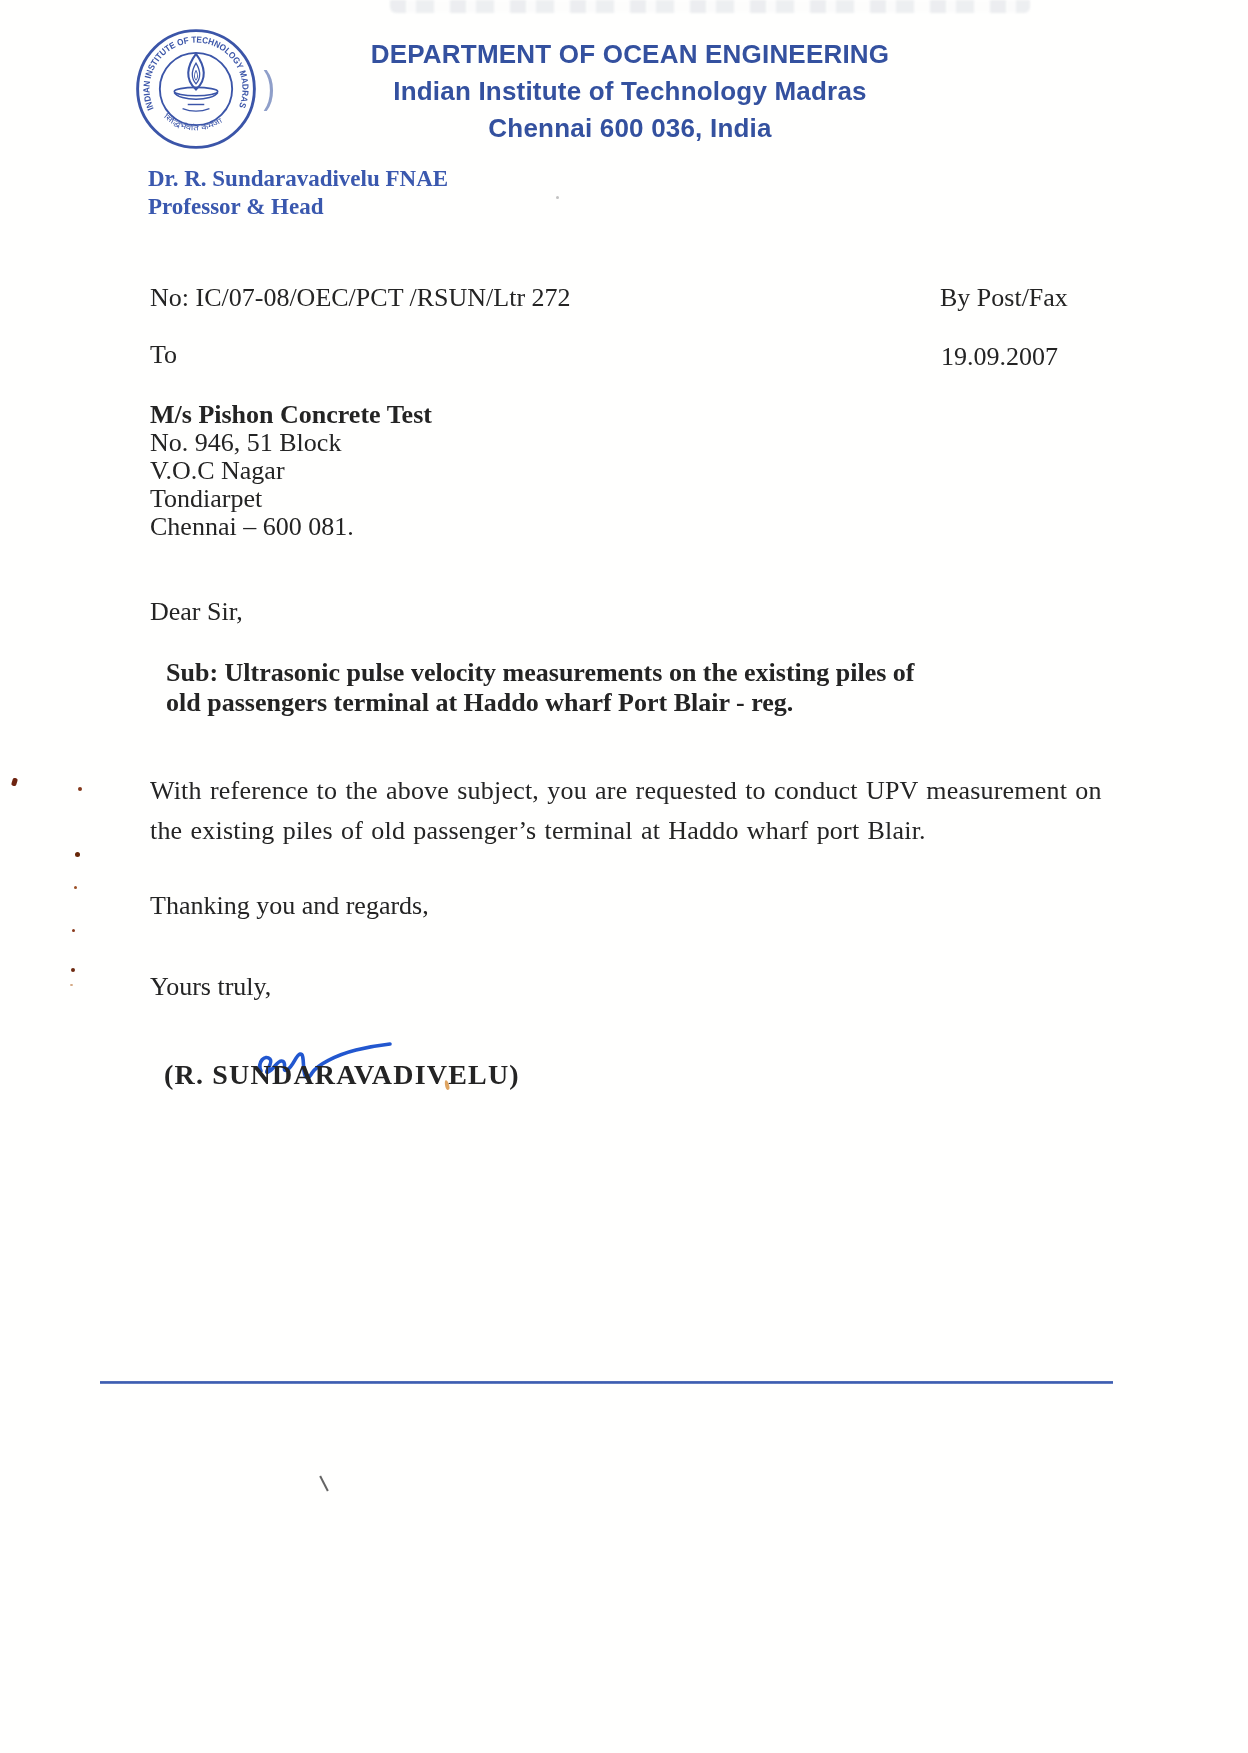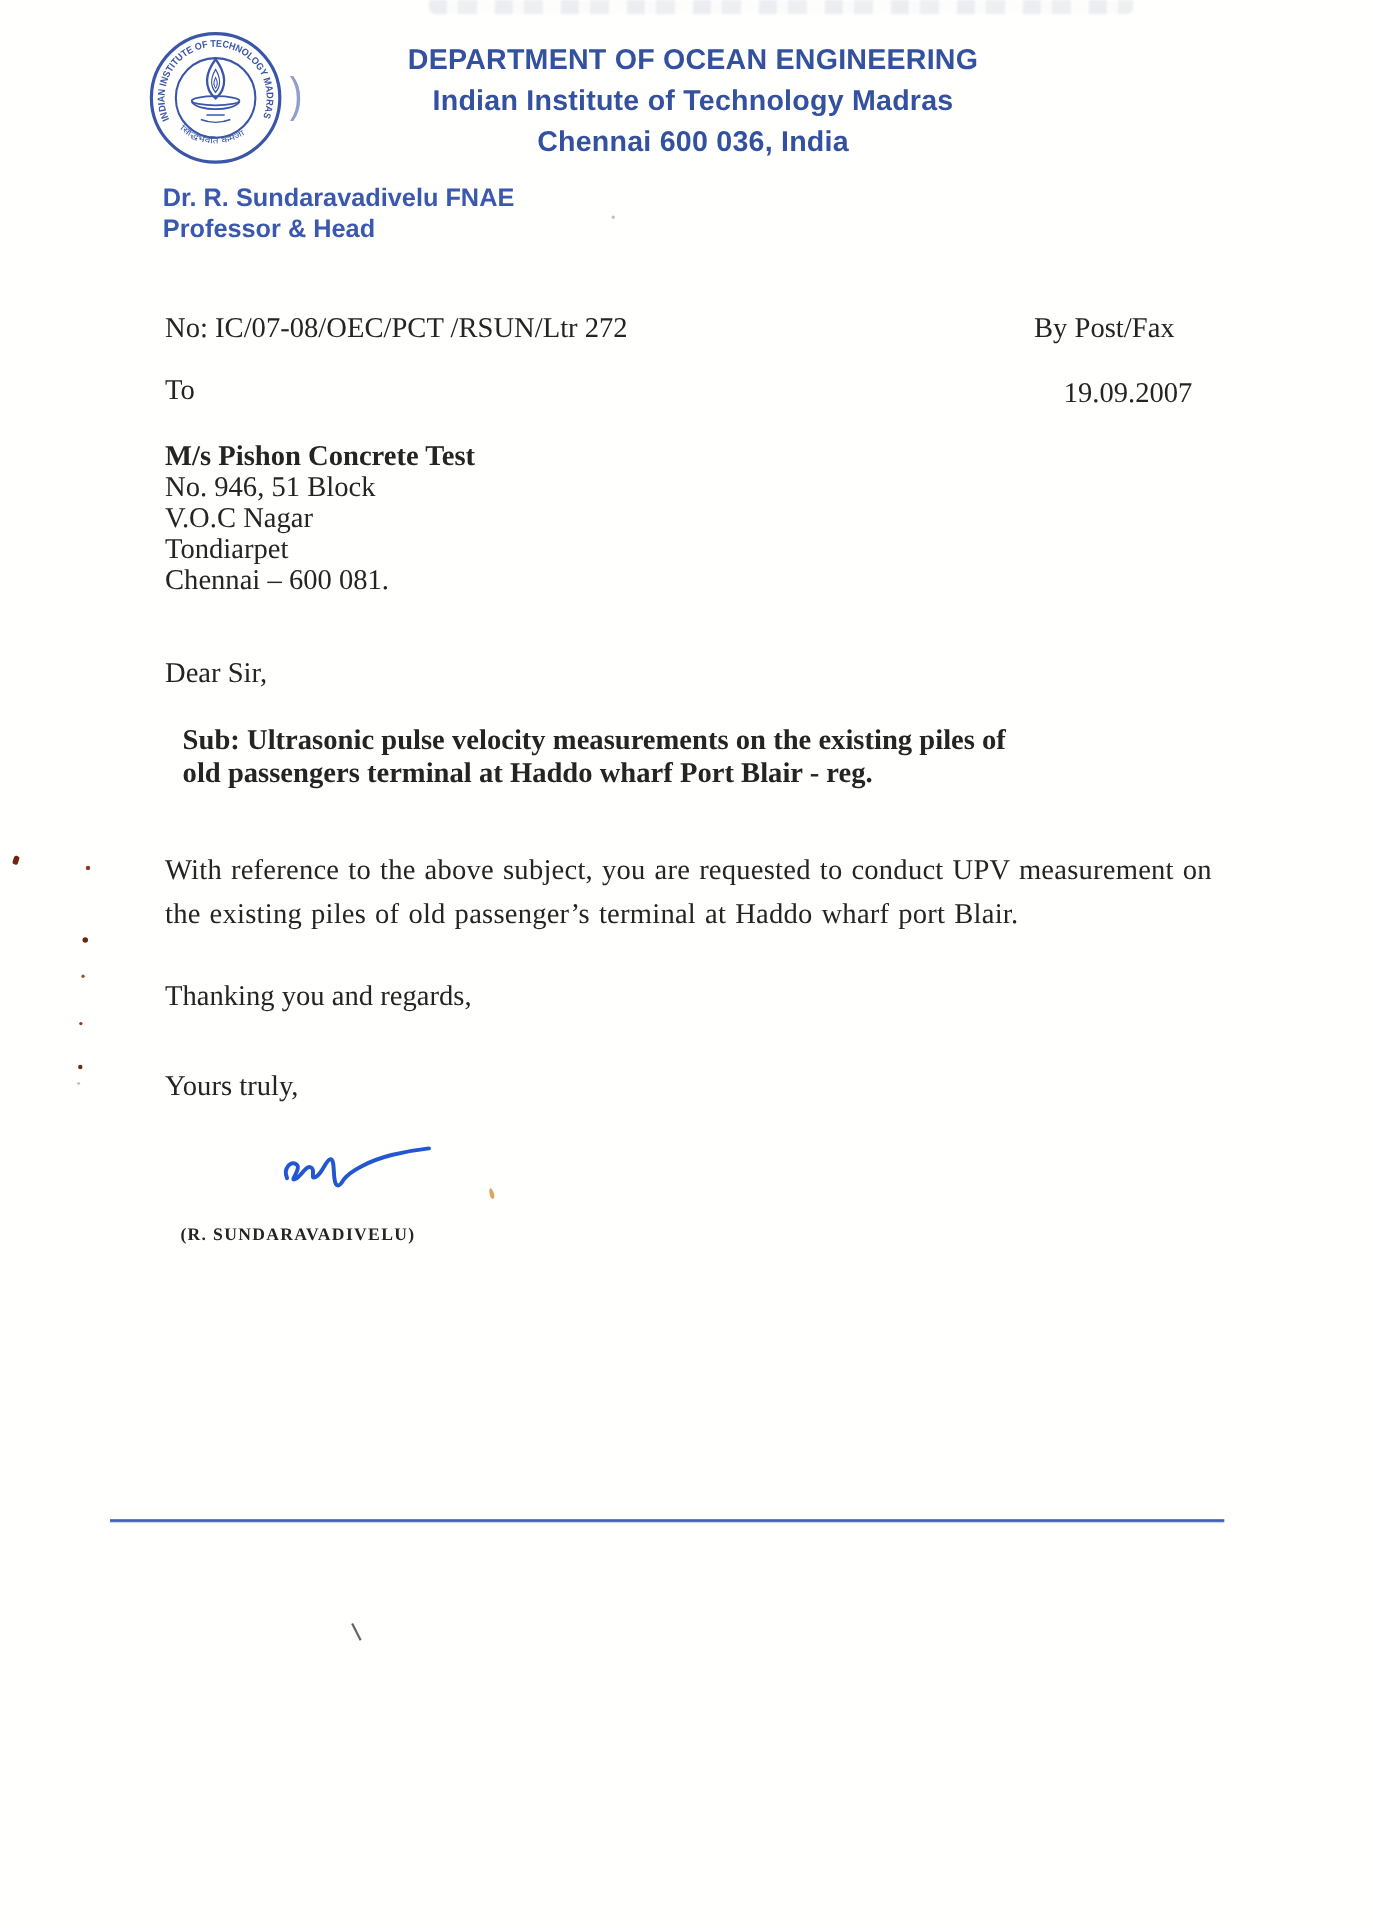--- a/index.html
+++ b/index.html
@@ -46,42 +46,42 @@
     color:#7488bd;opacity:.8;transform:scaleX(.8);
   }
   .hdr{
     position:absolute;left:260px;top:36px;width:740px;
     text-align:center;
     font-family:"Liberation Sans",sans-serif;font-weight:bold;
     color:#34519f;line-height:37px;font-size:26px;letter-spacing:.2px;
   }
   .who{
     position:absolute;left:148px;top:165px;
-    font-family:Liberation Sans, sans-serif;font-weight:bold;
+    font-family:Liberation Serif, serif;font-weight:bold;
     color:#3a58ae;font-size:23px;line-height:28px;
   }
   
   .serif{position:absolute;font-size:26px;line-height:28px;white-space:nowrap;}
   .ref-no{left:150px;top:284px;}
   .dispatch{left:940px;top:284px;}
   .to-label{left:150px;top:341px;}
-  .date{left:967px;top:343px;}
+  .date{left:941px;top:343px;}
   .recipient{left:150px;top:401px;line-height:28px;}
   .recipient .rname{font-weight:bold;}
   .salutation{left:150px;top:598px;}
   .subject{
     left:166px;top:658px;width:872px;
     font-weight:bold;line-height:30px;white-space:nowrap;
   }
   .bodytext{left:150px;top:771px;line-height:40px;letter-spacing:.2px;word-spacing:1.5px;}
   .closing1{left:150px;top:863px;margin-top:29px;}
   .closing2{left:150px;top:973px;}
   .signature{position:absolute;left:254px;top:1040px;width:142px;height:46px;}
   .signatory{
-    left:164px;top:1109px;font-weight:bold;font-size:16px;letter-spacing:1.2px;
+    left:164px;top:1061px;font-weight:bold;font-size:28px;letter-spacing:1.2px;
   }
   
   .footer-rule{
     position:absolute;left:100px;top:1381px;width:1013px;height:3px;
     background:linear-gradient(180deg,#5a74bb 0%,#3b5cb0 55%,#7d93cc 100%);
   }
   .footer-text{
     position:absolute;left:100px;top:1427px;width:1048px;text-align:center;
     font-family:"Liberation Sans",sans-serif;font-weight:bold;
     color:#3053ac;font-size:19px;line-height:26px;

